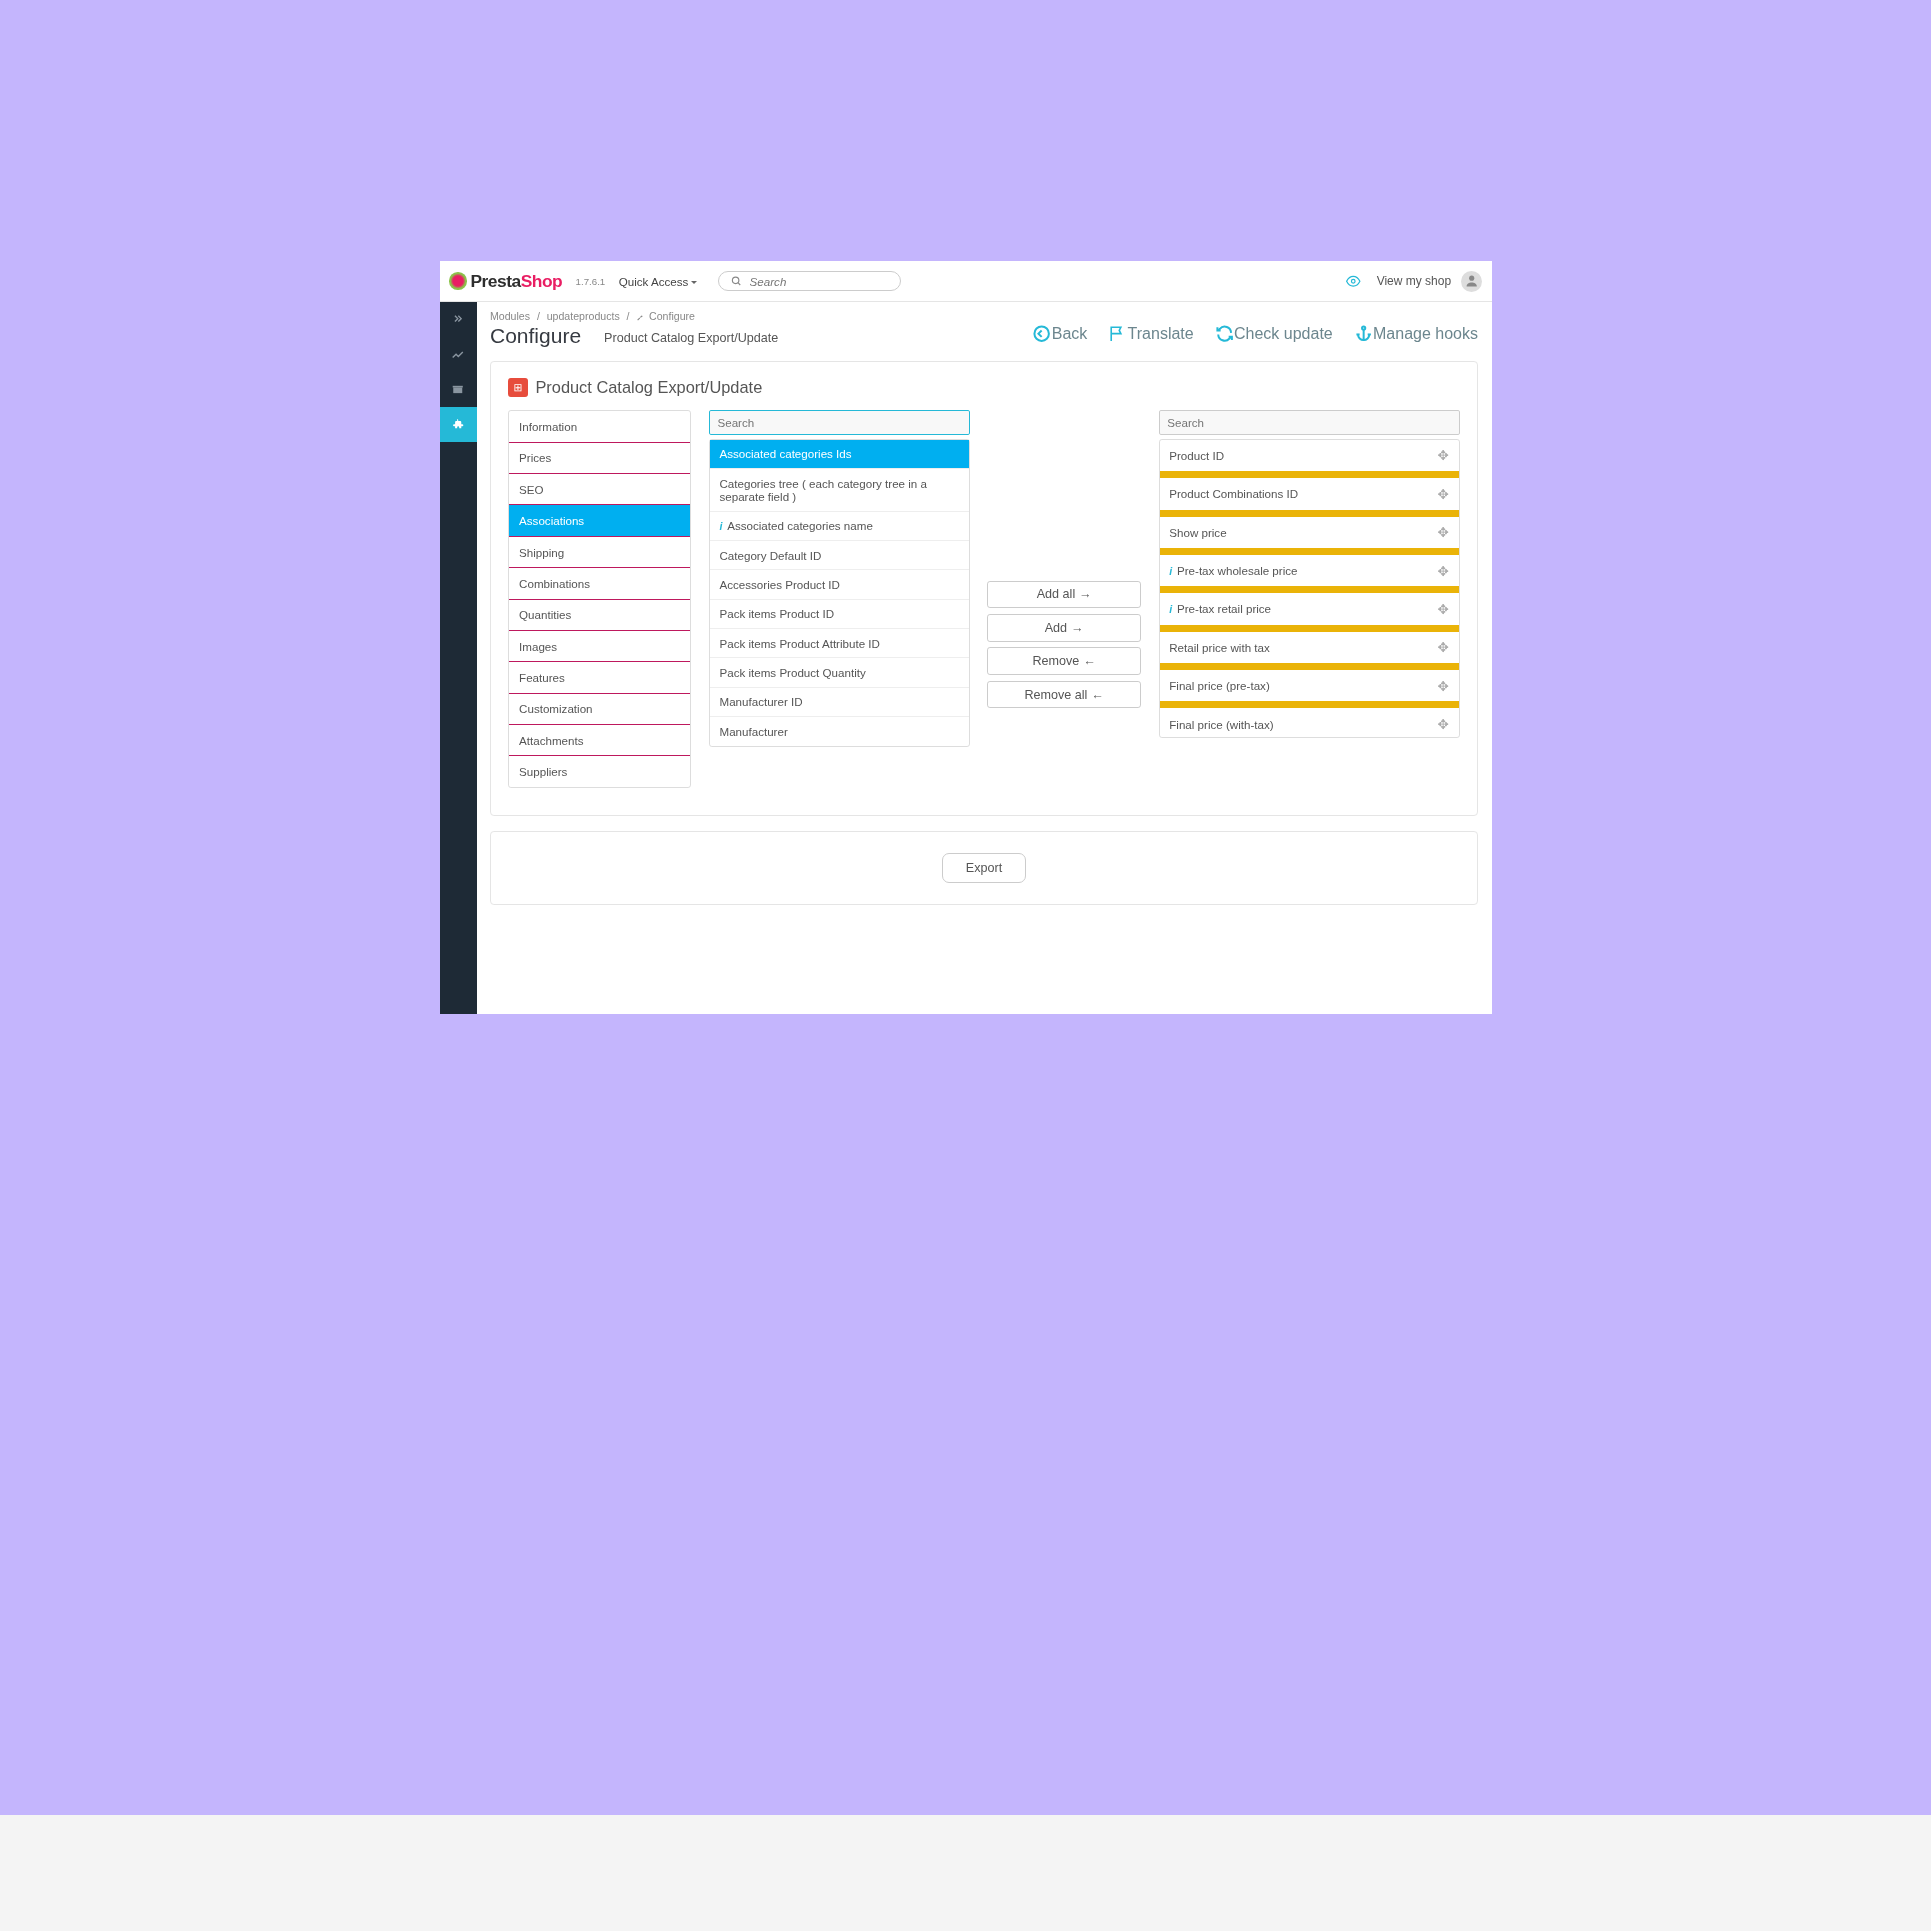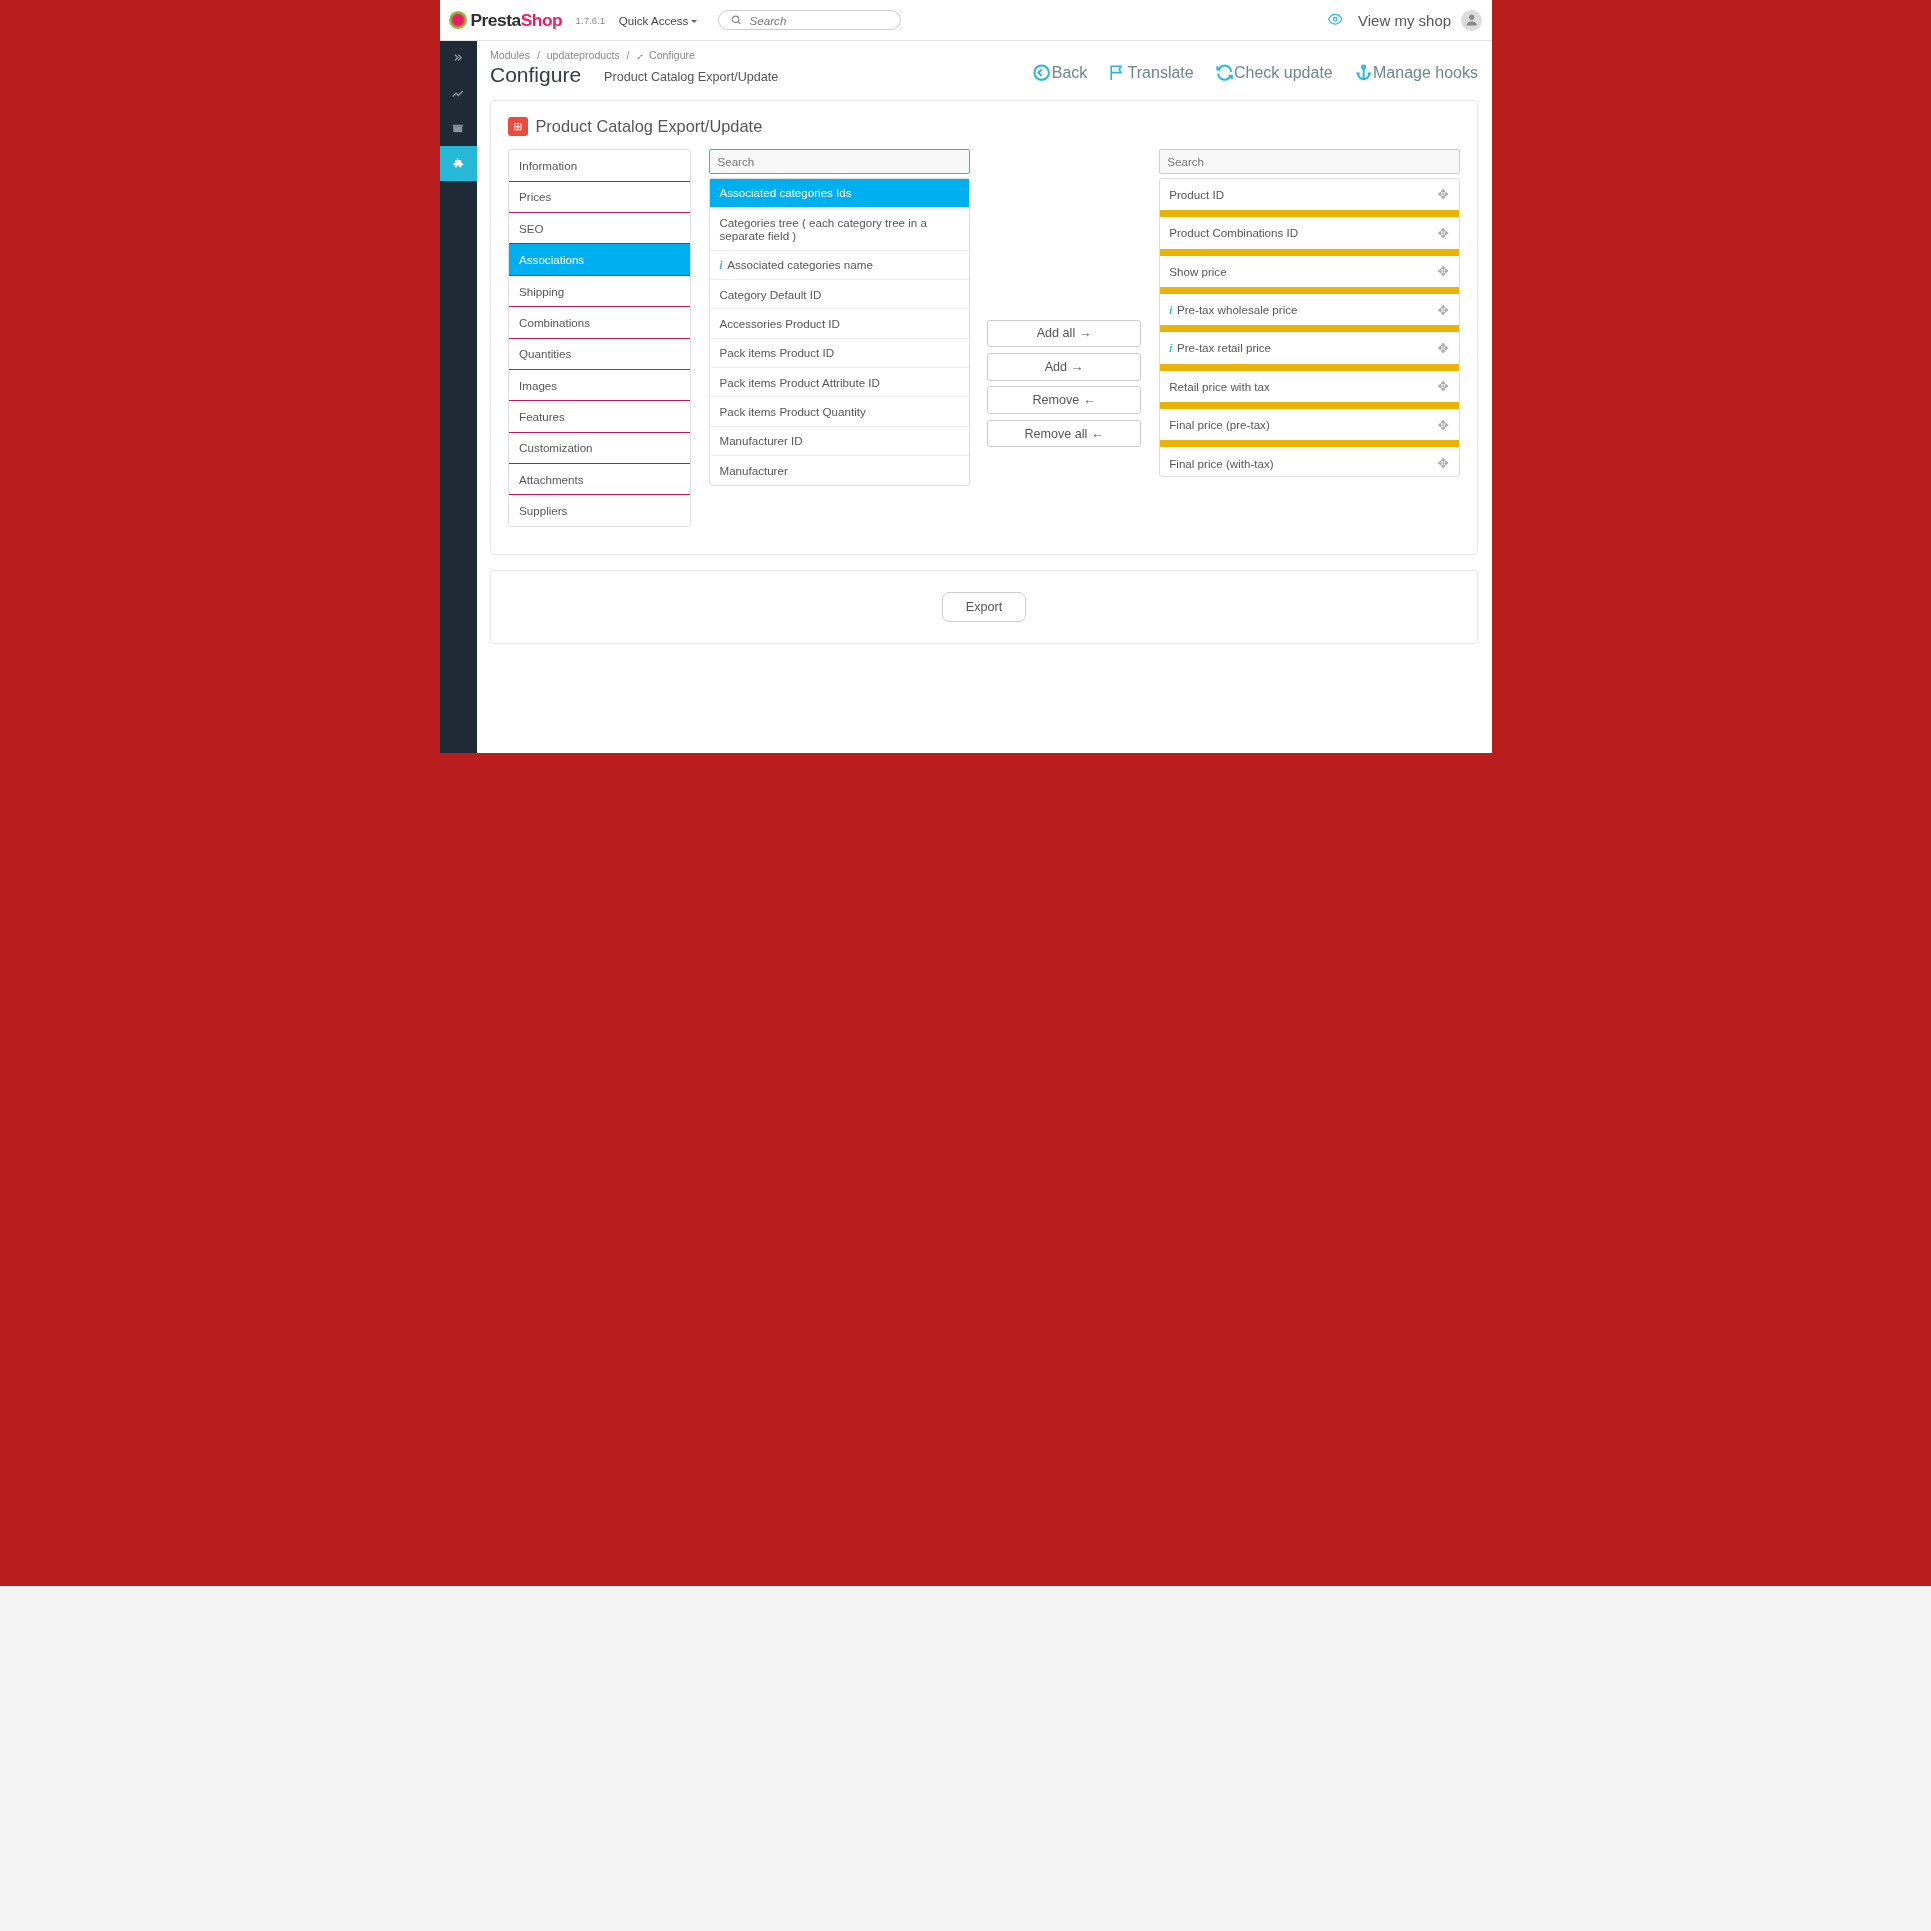--- a/index.html
+++ b/index.html
@@ -1,33 +1,33 @@
 <!DOCTYPE html>
 <html><head>
 <meta charset="utf-8">
 <style>
 * { box-sizing: border-box; margin: 0; padding: 0; }
 body { font-family: -apple-system, BlinkMacSystemFont, "Segoe UI", Arial, sans-serif; background: #f4f4f4; font-size: 12.6px; color: #555; }
-.outer { width: 1931px; height: 1586px; background: #b91c1c; display: flex; align-items: flex-start; justify-content: center; }
+.outer { width: 1931px; height: 1815px; background: #c4b5fd; display: flex; align-items: flex-start; justify-content: center; padding-top: 261px; }
 .app { width: 1052px; height: 753px; background: #fff; position: relative; }
 
 
 .topbar { height: 41px; border-bottom: 1px solid #e5e5e5; display: flex; align-items: center; padding: 0 9.7px; }
 .logo { display: flex; align-items: center; margin-right: 7.7px; }
 .logo-icon { width: 17.4px; height: 17.4px; border-radius: 50%; background: radial-gradient(circle, #e91e63 40%, #8bc34a 60%); margin-right: 3.9px; }
 .logo-text { font-size: 17.4px; font-weight: 700; color: #2e2e2e; letter-spacing: -0.5px; }
 .logo-text .pink { color: #e91e63; }
 .version { font-size: 9.7px; color: #888; margin-left: 5.8px; margin-right: 13.5px; }
 .quick-access { font-size: 11.6px; color: #444; cursor: pointer; margin-right: 21px; }
 .caret-down { display: inline-block; width: 0; height: 0; border-left: 3.9px solid transparent; border-right: 3.9px solid transparent; border-top: 3.9px solid #666; margin-left: 2.9px; vertical-align: middle; }
 .search-wrap { display: flex; align-items: center; border: 1px solid #ccc; border-radius: 15.4px; padding: 2.9px 11.6px; width: 183px; }
 .search-wrap svg { margin-right: 7.7px; }
 .search-wrap input { border: none; outline: none; font-size: 11.6px; font-style: italic; color: #999; width: 100%; }
 .topbar-right { margin-left: auto; display: flex; align-items: center; gap: 9.7px; }
-.view-shop { font-size: 15px; color: #555; display: flex; gap: 16px; }
+.view-shop { font-size: 12px; color: #555; display: flex; align-items: center; gap: 16px; }
 .avatar-icon { width: 21px; height: 21px; border-radius: 50%; background: #ddd; display: flex; align-items: center; justify-content: center; }
 
 
 .sidebar { position: absolute; left: 0; top: 41px; bottom: 0; width: 37px; background: #1e2a36; display: flex; flex-direction: column; }
 .sidebar-item { height: 35px; display: flex; align-items: center; justify-content: center; cursor: pointer; color: #8a95a0; }
 .sidebar-item.active { background: #25b9d7; color: #fff; }
 
 
 .main { margin-left: 37px; padding: 0 13.5px; }
 .breadcrumb { font-size: 10.6px; color: #888; padding: 7.7px 0 1.9px; }

